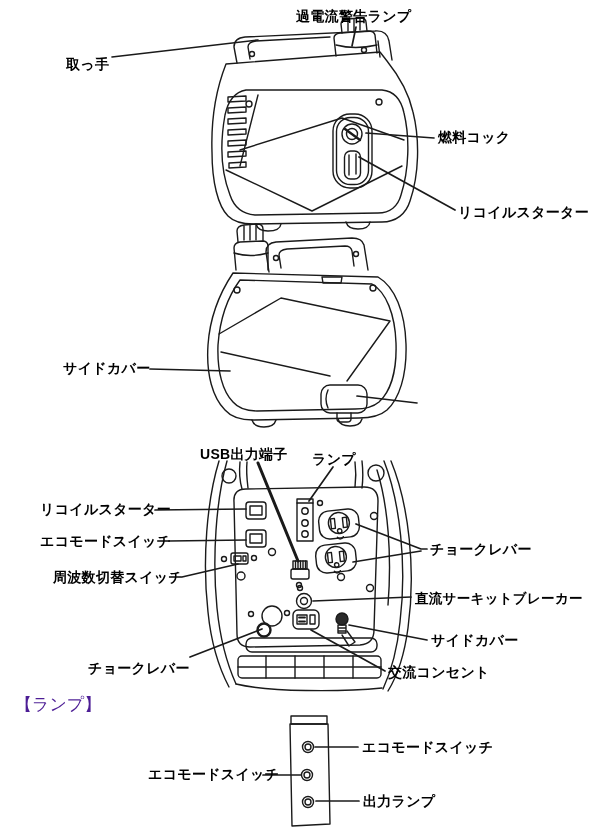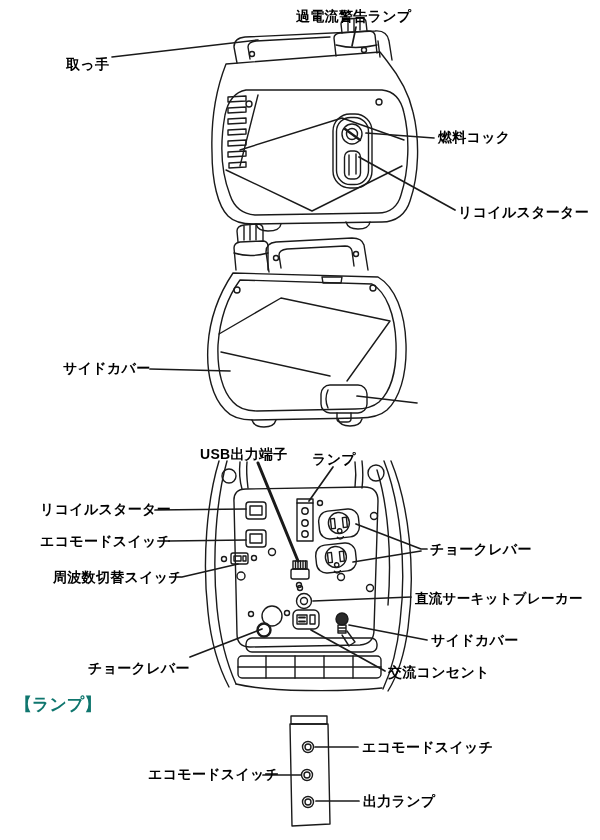--- a/index.html
+++ b/index.html
@@ -7,21 +7,21 @@
     position:relative;width:600px;height:840px;background:#fff;overflow:hidden;
     font-family:"Liberation Sans","DejaVu Sans",sans-serif;
   }
   svg.art{position:absolute;left:0;top:0;}
   .label{
     position:absolute;font-weight:700;font-size:14px;line-height:1.15;color:#000;
     white-space:nowrap;letter-spacing:0.3px;
   }
   .label.sm{font-size:13.5px;}
   .section-title{
-    position:absolute;font-weight:700;font-size:17px;color:#0f766e;white-space:nowrap;
+    position:absolute;font-weight:400;font-size:17px;color:#4c1d95;white-space:nowrap;
   }
 </style>
 </head>
 <body>
 
 <div class="stage">
 
 <svg class="art" width="600" height="840" viewBox="0 0 600 840" fill="none" stroke="#1a1a1a" stroke-width="1.4" stroke-linecap="round" stroke-linejoin="round">
 
   <g>

